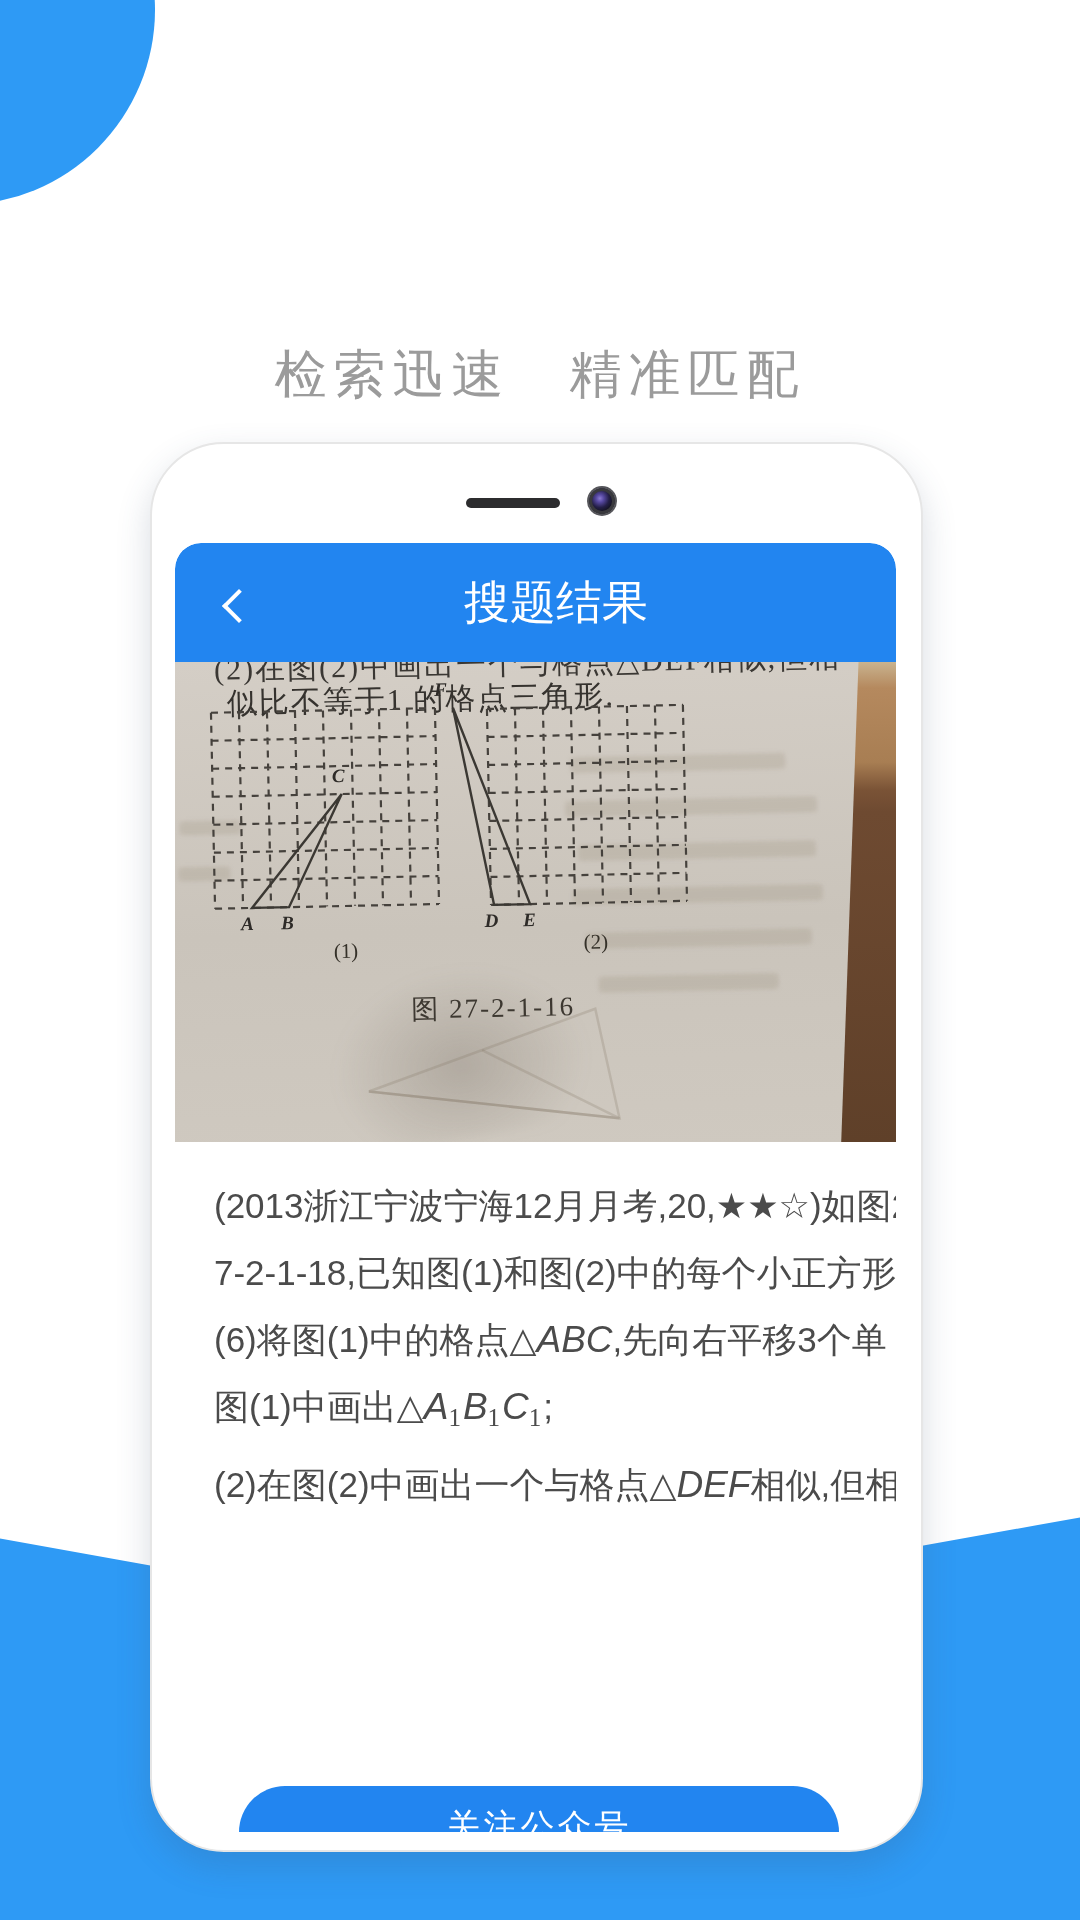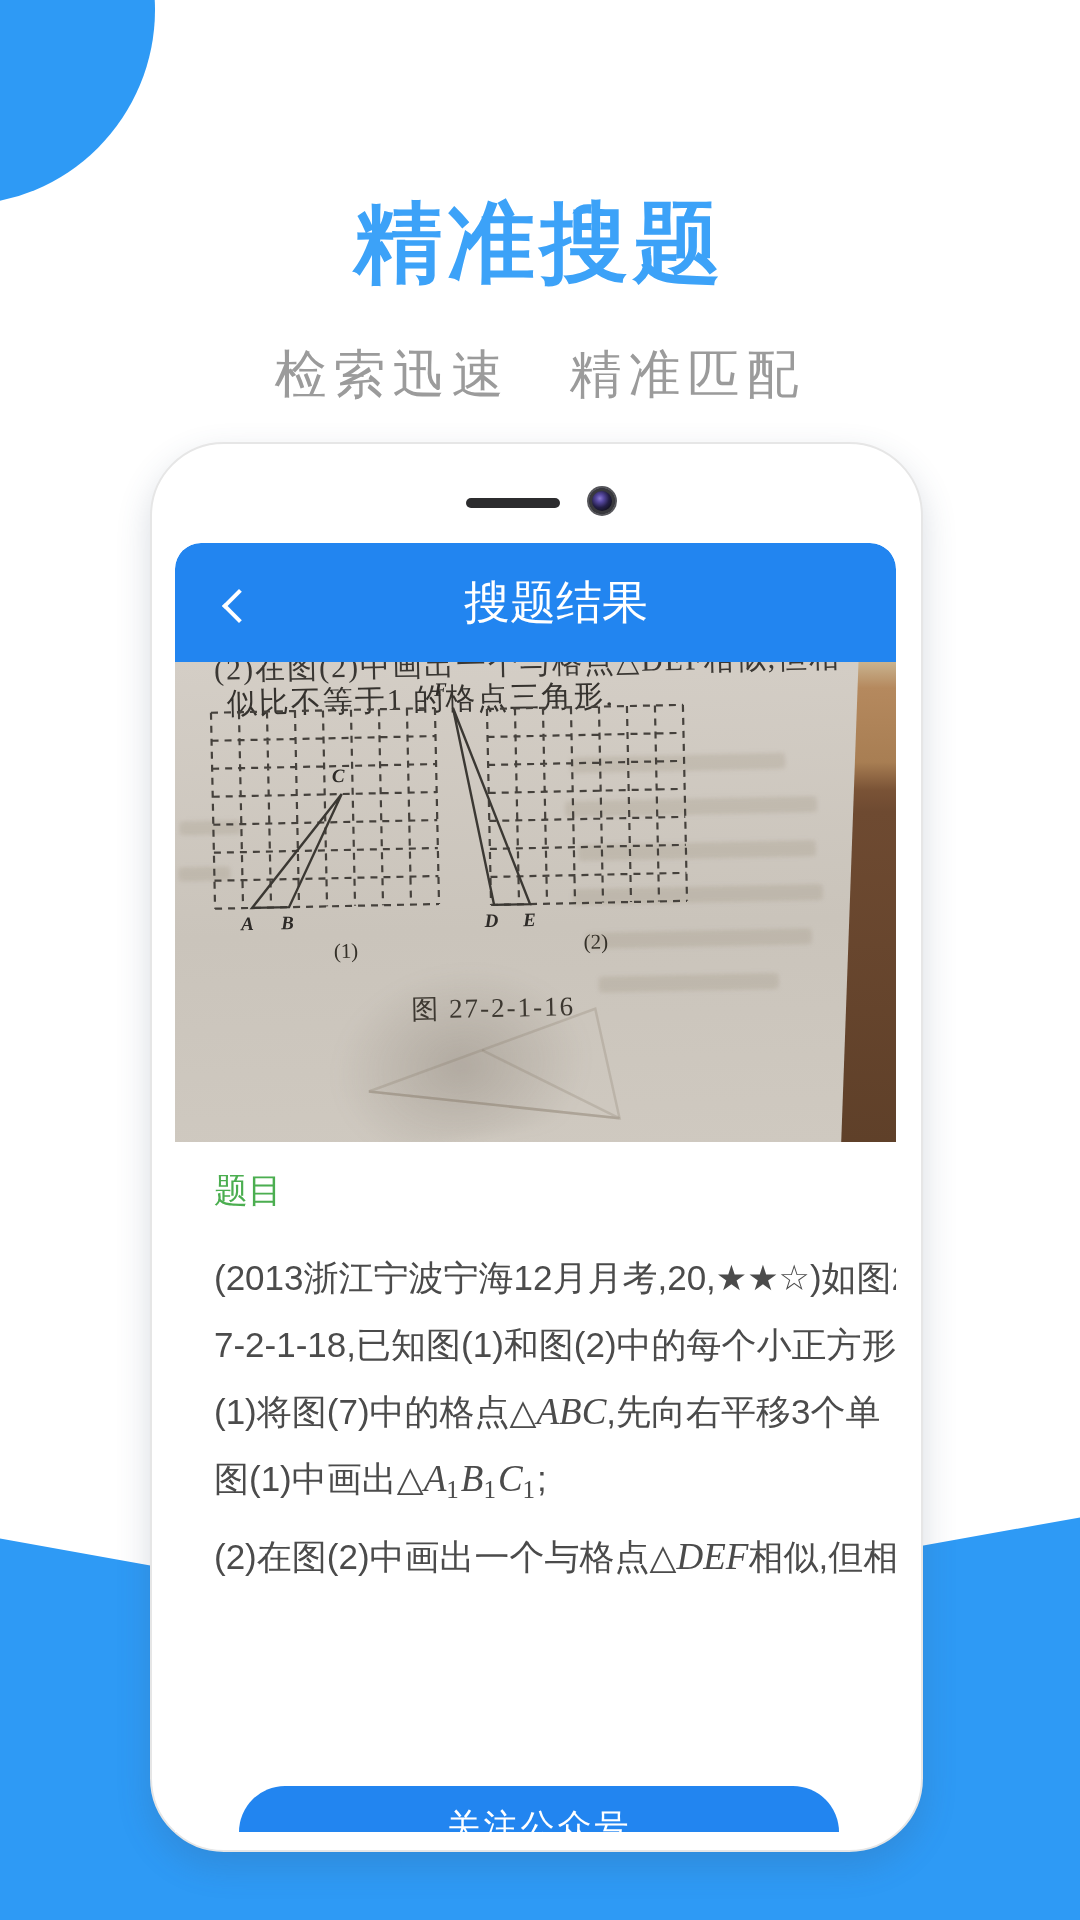--- a/index.html
+++ b/index.html
@@ -62,33 +62,32 @@
   .ghostfig{position:absolute;left:150px;top:330px;width:380px;height:150px;}
   .ghostfig path{stroke:#7a6c5c;stroke-width:2.5;fill:none;opacity:.22;}
   .ghost{position:absolute;background:rgba(125,110,90,.16);border-radius:4px;filter:blur(2px);}
   .smudge{position:absolute;left:140px;top:295px;width:280px;height:180px;
           background:radial-gradient(ellipse at 50% 60%, rgba(105,95,84,.28), transparent 65%);
           filter:blur(6px);transform:rotate(-8deg);}
 
   
   .section-label{margin:26px 0 0 39px;font-size:34px;color:#4BAE50;}
   .problem{margin:30px 0 0 39px;font-size:35px;color:#4B4B4B;line-height:67px;white-space:nowrap;}
-  .mit{font-family:Liberation Serif, serif;font-style:italic;font-size:37px;}
+  .mit{font-family:Liberation Sans, sans-serif;font-style:italic;font-size:37px;}
   .msub{font-family:"Liberation Serif","DejaVu Serif",serif;font-size:25px;vertical-align:-7px;margin-right:2px;}
   .cta{position:absolute;left:64px;top:1243px;width:600px;height:92px;border:none;border-radius:46px;
        background:#2285F0;color:#fff;font-size:34px;font-family:inherit;letter-spacing:3px;
        display:flex;align-items:flex-start;justify-content:center;padding-top:18px;box-sizing:border-box;cursor:pointer;}
 </style>
 </head>
 <body>
 
 <div class="canvas">
 
   <div class="deco-circle"></div>
-  <div class="hero-title">精准搜题</div>
   <div class="hero-subtitle">检索迅速　精准匹配</div>
 
   <div class="wedge wedge-left"></div>
   <div class="wedge wedge-right"></div>
   <div class="bottom-band"></div>
 
   <div class="phone">
     <div class="speaker"></div>
     <div class="camera"></div>
 
@@ -139,26 +138,25 @@
             </svg>
 
             <svg class="ghostfig" viewBox="0 0 380 150">
               <path d="M40,96 L268,18 L290,128 Z"></path>
               <path d="M40,96 L290,128 M154,57 L290,128"></path>
             </svg>
           </div>
         </div>
       </div>
 
-      <div class="section-label">题目</div>
 
       <div class="problem">
           <div><span>(2013浙江宁波宁海12月月考,20,★★☆)如图2</span></div>
           <div><span>7-2-1-18,已知图(1)和图(2)中的每个小正方形</span></div>
-          <div><span>(1)将图(7)中的格点△</span><span class="mit">ABC</span><span>,先向右平移3个单</span></div>
+          <div><span>(6)将图(1)中的格点△</span><span class="mit">ABC</span><span>,先向右平移3个单</span></div>
           <div><span>图(1)中画出△</span><span class="mit">A</span><span class="msub">1</span><span class="mit">B</span><span class="msub">1</span><span class="mit">C</span><span class="msub">1</span><span>;</span></div>
           <div><span>(2)在图(2)中画出一个与格点△</span><span class="mit">DEF</span><span>相似,但相</span></div>
         </div>
 
       <button class="cta">
         <span>关注公众号</span>
       </button>
 
     </div>
   </div>

